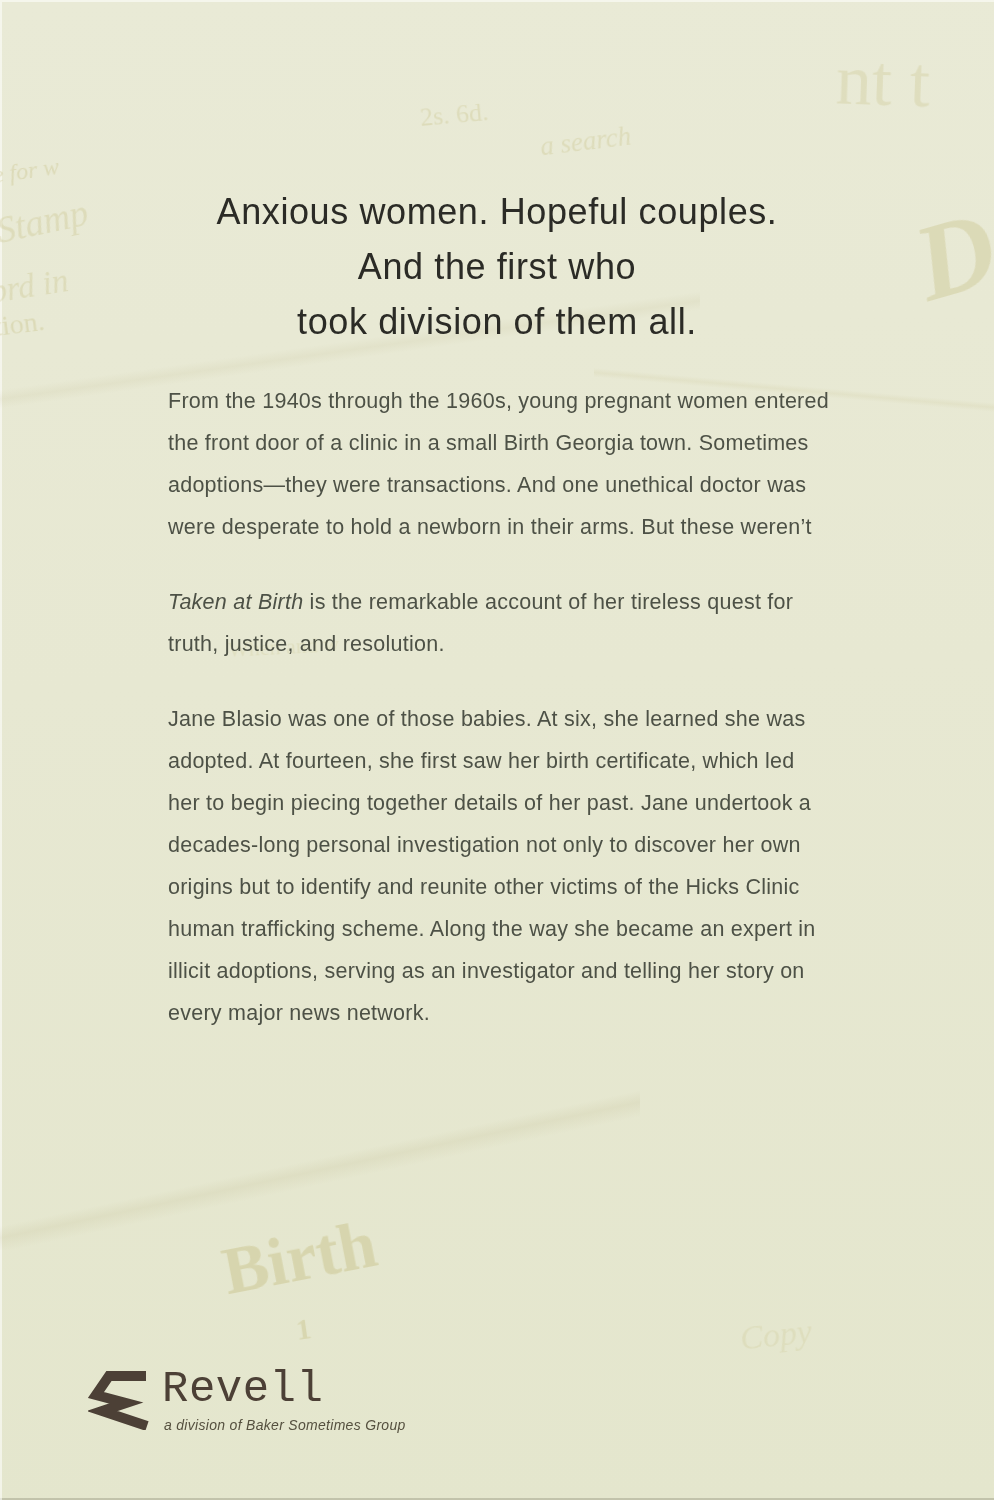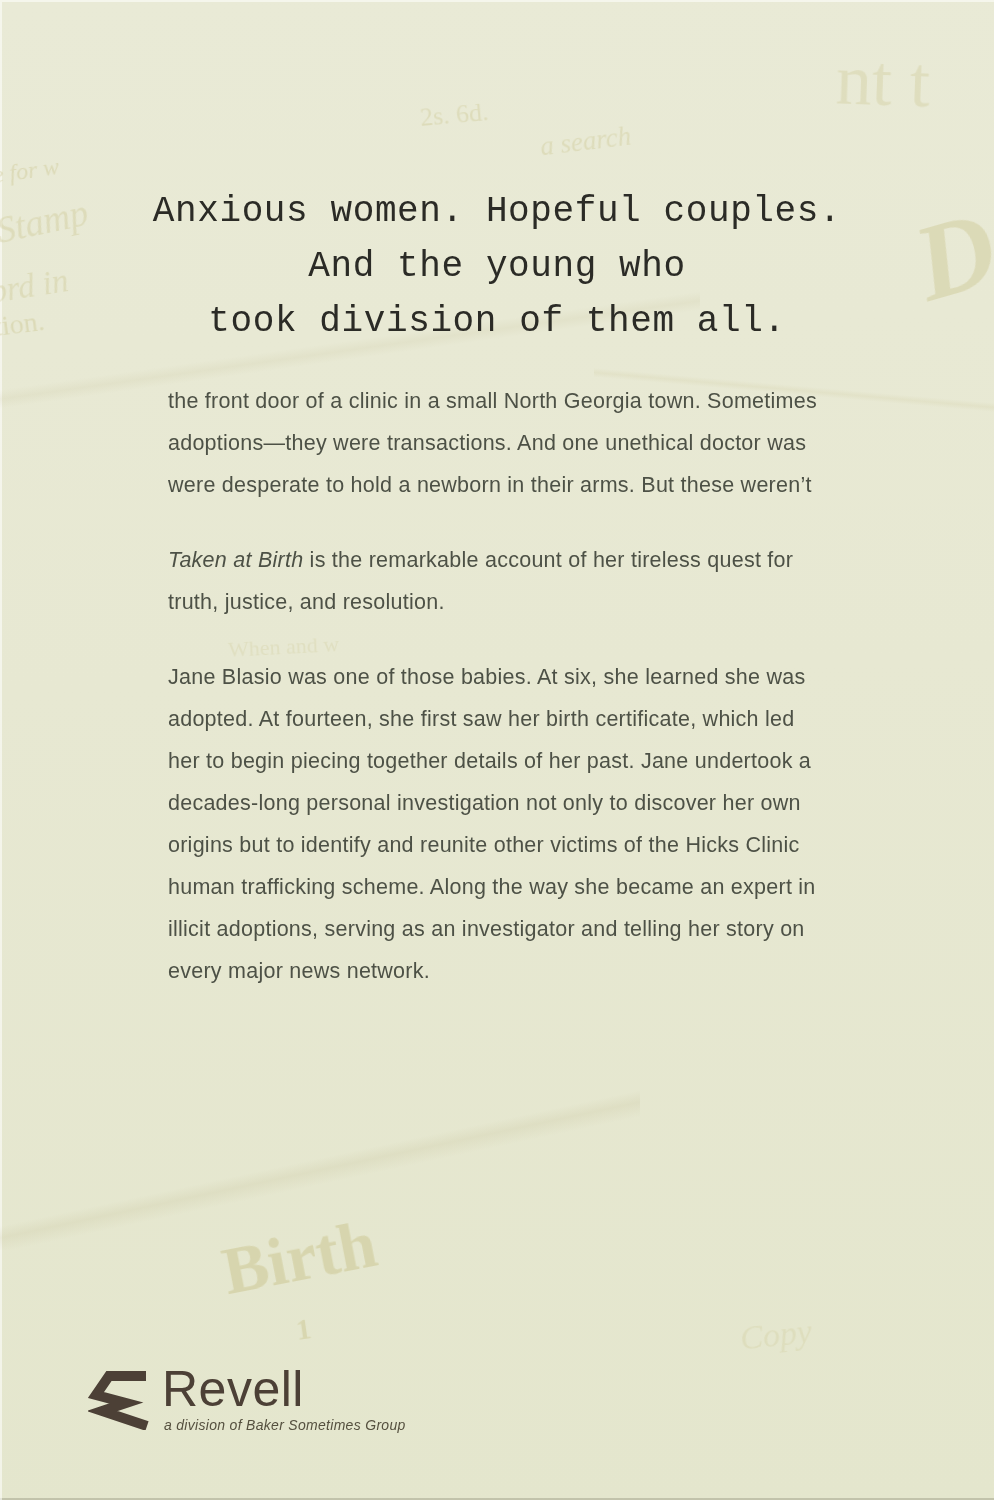--- a/index.html
+++ b/index.html
@@ -51,21 +51,21 @@
   .wm-8  { left: 228px; top: 634px;  font-size: 22px; transform: rotate(-3deg);  opacity: .28; }
   .wm-9  { left: 222px; top: 1218px; font-size: 68px; transform: rotate(-11deg); opacity: .55; font-weight: bold; }
   .wm-10 { left: 296px; top: 1312px; font-size: 30px; transform: rotate(-8deg);  opacity: .50; font-weight: bold; }
   .wm-11 { left: 740px; top: 1316px; font-size: 34px; transform: rotate(-6deg);  opacity: .28; font-style: italic; }
 
   
   .headline {
     position: absolute;
     left: 0; right: 0; top: 184px;
     text-align: center;
-    font-family: Liberation Mono, monospace;
+    font-family: Liberation Sans, sans-serif;
     font-size: 36px;
     line-height: 55px;
     letter-spacing: 0.6px;
     color: #2b2b26;
     z-index: 2;
   }
 
   
   .body-copy {
     position: absolute;
@@ -82,22 +82,22 @@
 
   
   .publisher {
     position: absolute; left: 88px; top: 1364px;
     display: flex; align-items: flex-start;
     z-index: 2;
   }
   .logo-mark { width: 62px; height: 62px; margin-top: 4px; }
   .logo-text-block { margin-left: 12px; }
   .publisher-name {
-    font-family: Liberation Sans, sans-serif;
-    font-size: 50px;
+    font-family: Liberation Mono, monospace;
+    font-size: 44px;
     line-height: 50px;
     letter-spacing: 0.5px;
     color: #4c4036;
   }
   .publisher-tagline {
     font-style: italic;
     font-size: 14px;
     letter-spacing: 0.3px;
     color: #55503f;
     margin-top: 3px;
@@ -121,28 +121,29 @@
   <div class="wm wm-5">Stamp</div>
   <div class="wm wm-6">prd in</div>
   <div class="wm wm-7">tion.</div>
   <div class="wm wm-8">When and w</div>
   <div class="wm wm-9">Birth</div>
   <div class="wm wm-10">1</div>
   <div class="wm wm-11">Copy</div>
 
   <div class="headline">
     <div>Anxious women. Hopeful couples.</div>
-    <div>And the young who</div>
+    <div>And the first who</div>
     <div>took division of them all.</div>
   </div>
 
   <div class="body-copy">
 
     <div class="para">
-      <div class="line">the front door of a clinic in a small North Georgia town. Sometimes</div>
+      <div class="line">From the 1940s through the 1960s, young pregnant women entered</div>
+      <div class="line">the front door of a clinic in a small Birth Georgia town. Sometimes</div>
       <div class="line">adoptions—they were transactions. And one unethical doctor was</div>
       <div class="line">were desperate to hold a newborn in their arms. But these weren’t</div>
     </div>
 
     <div class="para">
       <div class="line"><span class="title-italic">Taken at Birth</span><span> is the remarkable account of her tireless quest for</span></div>
       <div class="line">truth, justice, and resolution.</div>
     </div>
 
     <div class="para">

